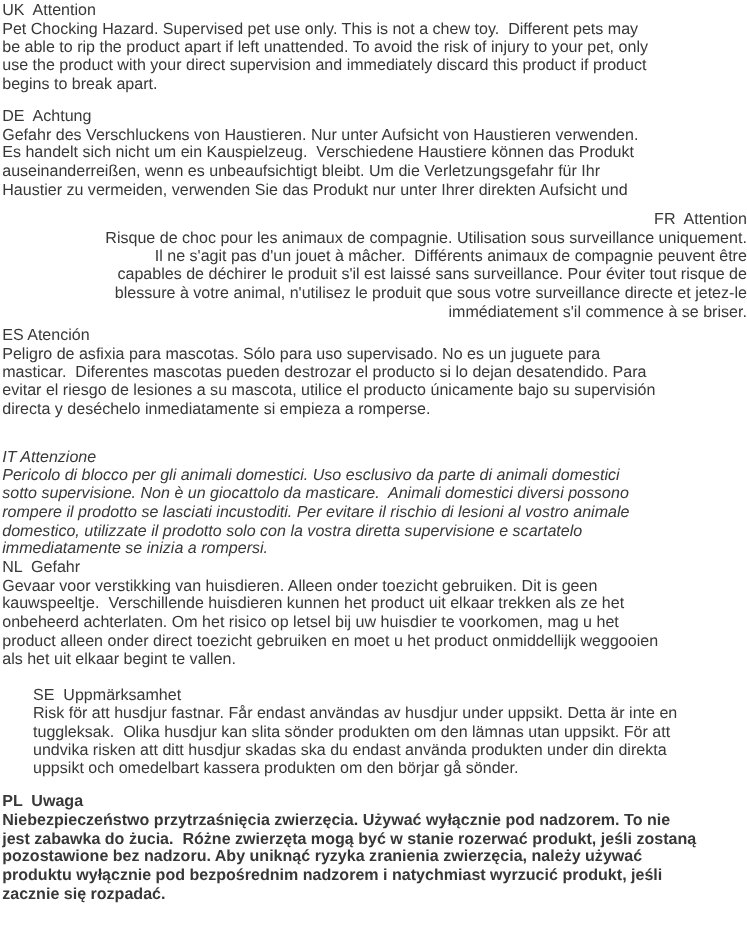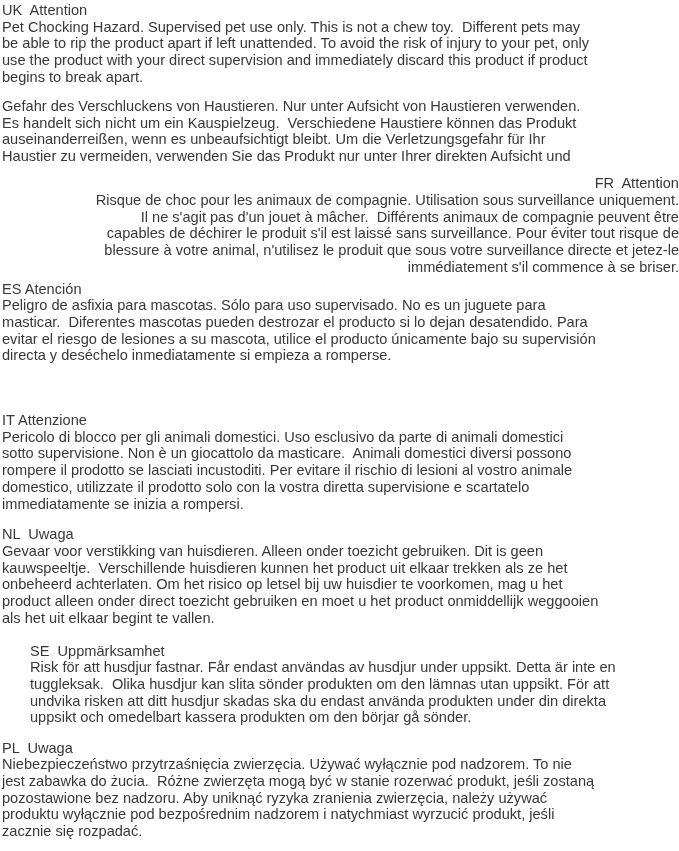--- a/index.html
+++ b/index.html
@@ -19,40 +19,41 @@
   .sec { margin: 0; padding: 0; }
   .sec .hd, .sec .bd {
     margin: 0;
     padding: 0;
     white-space: pre; 
   }
   
   .sec-uk { margin-bottom: 12.5px; }
   .sec-de { margin-bottom: 10.5px; }
   .sec-fr { margin-bottom: 5px; text-align: right; }
-  .sec-es { margin-bottom: 48px; } 
-  .sec-it { margin-bottom: 14px; }
+  .sec-es { margin-bottom: 27px; } 
+  .sec-it { margin-bottom: 0; font-style: italic; }
   .sec-nl { margin-bottom: 16px; }
   .sec-se { margin-bottom: 13.5px; margin-left: 28px; }
-  .sec-pl { margin-bottom: 0; }
+  .sec-pl { margin-bottom: 0; font-weight: bold; }
 </style>
 </head>
 <body>
 
 <div class="page">
 
   <section class="sec sec-uk">
     <div class="hd">UK  Attention</div>
     <div class="bd">Pet Chocking Hazard. Supervised pet use only. This is not a chew toy.  Different pets may
 be able to rip the product apart if left unattended. To avoid the risk of injury to your pet, only
 use the product with your direct supervision and immediately discard this product if product
 begins to break apart.</div>
   </section>
 
   <section class="sec sec-de">
+    <div class="hd">DE  Achtung</div>
     <div class="bd">Gefahr des Verschluckens von Haustieren. Nur unter Aufsicht von Haustieren verwenden.
 Es handelt sich nicht um ein Kauspielzeug.  Verschiedene Haustiere können das Produkt
 auseinanderreißen, wenn es unbeaufsichtigt bleibt. Um die Verletzungsgefahr für Ihr
 Haustier zu vermeiden, verwenden Sie das Produkt nur unter Ihrer direkten Aufsicht und</div>
   </section>
 
   <section class="sec sec-fr">
     <div class="hd">FR  Attention</div>
     <div class="bd">Risque de choc pour les animaux de compagnie. Utilisation sous surveillance uniquement.
 Il ne s'agit pas d'un jouet à mâcher.  Différents animaux de compagnie peuvent être
@@ -72,21 +73,21 @@
   <section class="sec sec-it">
     <div class="hd">IT Attenzione</div>
     <div class="bd">Pericolo di blocco per gli animali domestici. Uso esclusivo da parte di animali domestici
 sotto supervisione. Non è un giocattolo da masticare.  Animali domestici diversi possono
 rompere il prodotto se lasciati incustoditi. Per evitare il rischio di lesioni al vostro animale
 domestico, utilizzate il prodotto solo con la vostra diretta supervisione e scartatelo
 immediatamente se inizia a rompersi.</div>
   </section>
 
   <section class="sec sec-nl">
-    <div class="hd">NL  Uwaga</div>
+    <div class="hd">NL  Gefahr</div>
     <div class="bd">Gevaar voor verstikking van huisdieren. Alleen onder toezicht gebruiken. Dit is geen
 kauwspeeltje.  Verschillende huisdieren kunnen het product uit elkaar trekken als ze het
 onbeheerd achterlaten. Om het risico op letsel bij uw huisdier te voorkomen, mag u het
 product alleen onder direct toezicht gebruiken en moet u het product onmiddellijk weggooien
 als het uit elkaar begint te vallen.</div>
   </section>
 
   <section class="sec sec-se">
     <div class="hd">SE  Uppmärksamhet</div>
     <div class="bd">Risk för att husdjur fastnar. Får endast användas av husdjur under uppsikt. Detta är inte en

